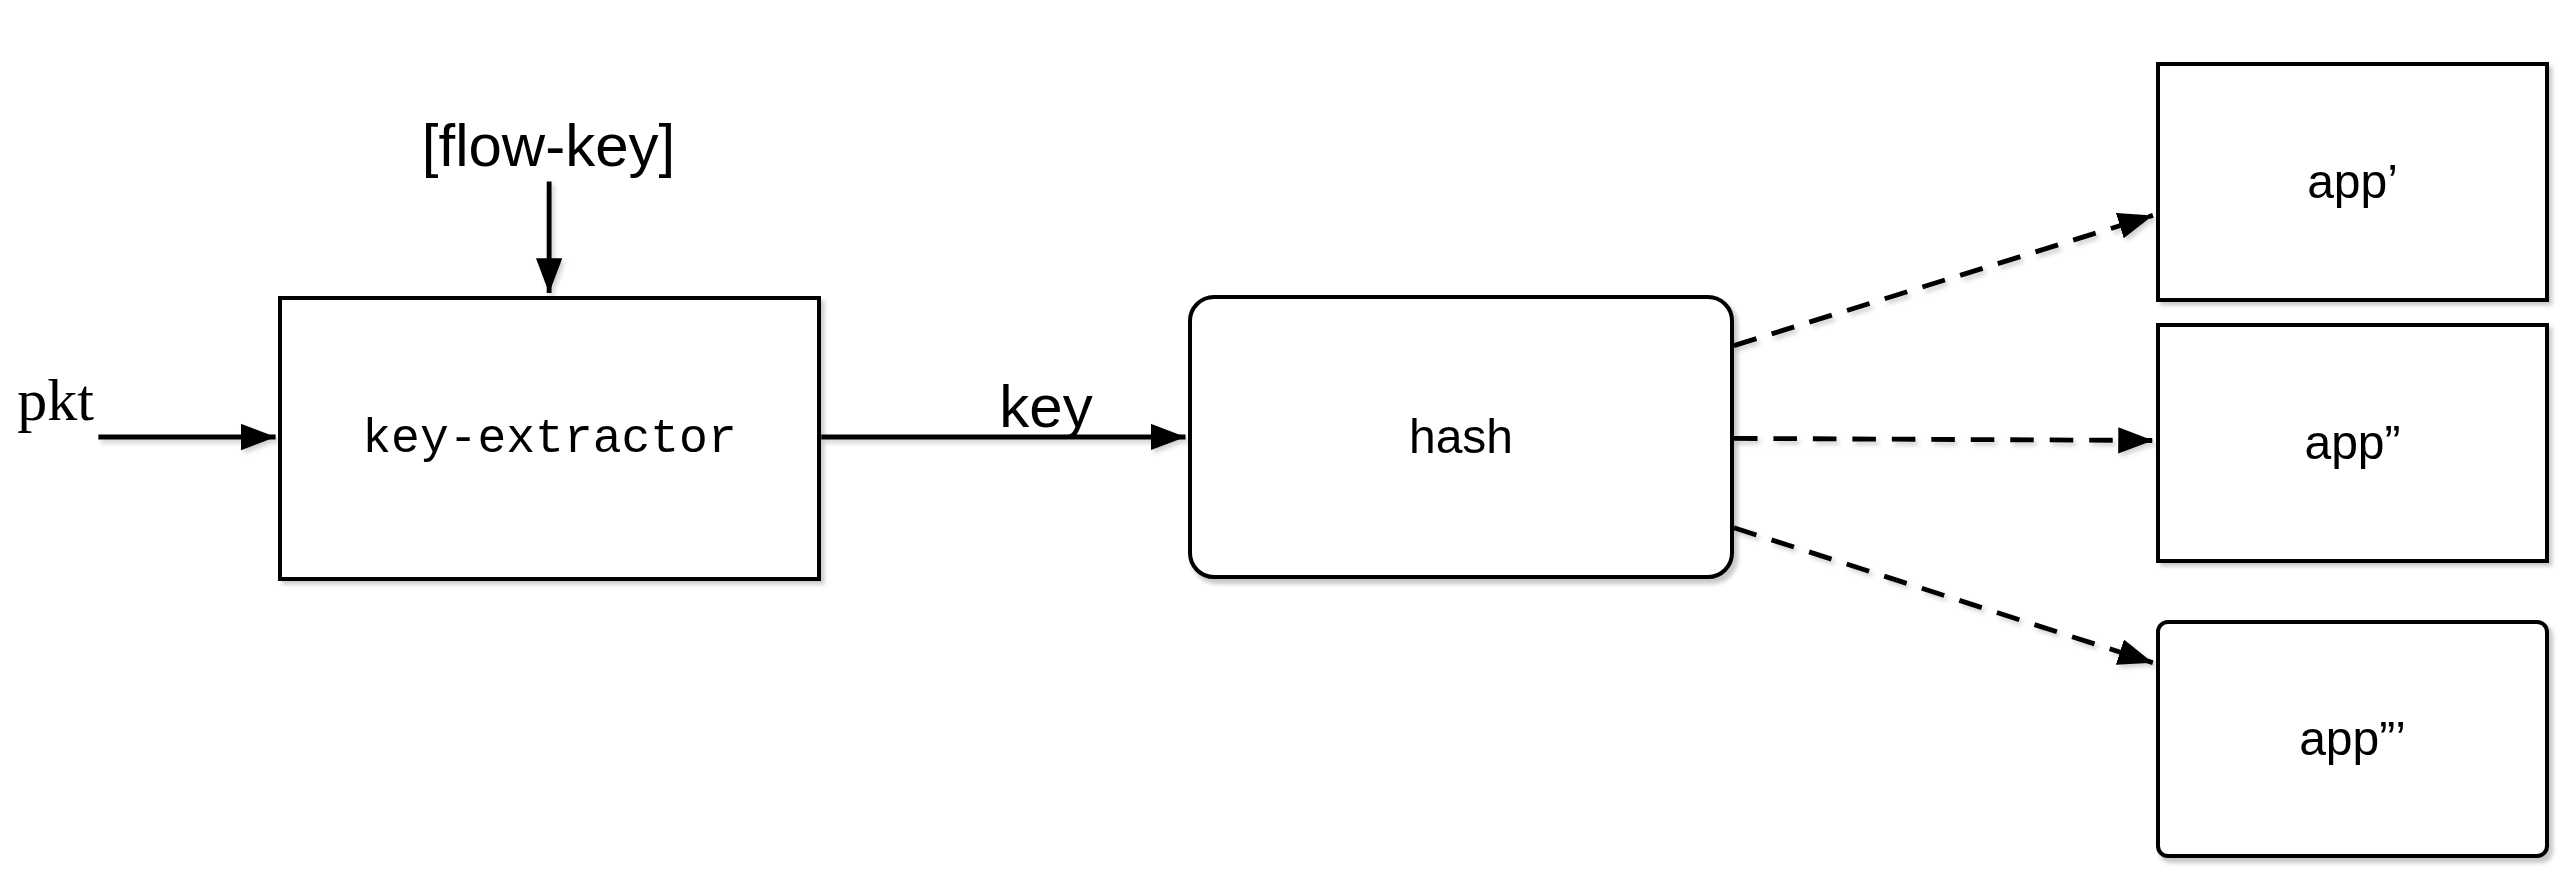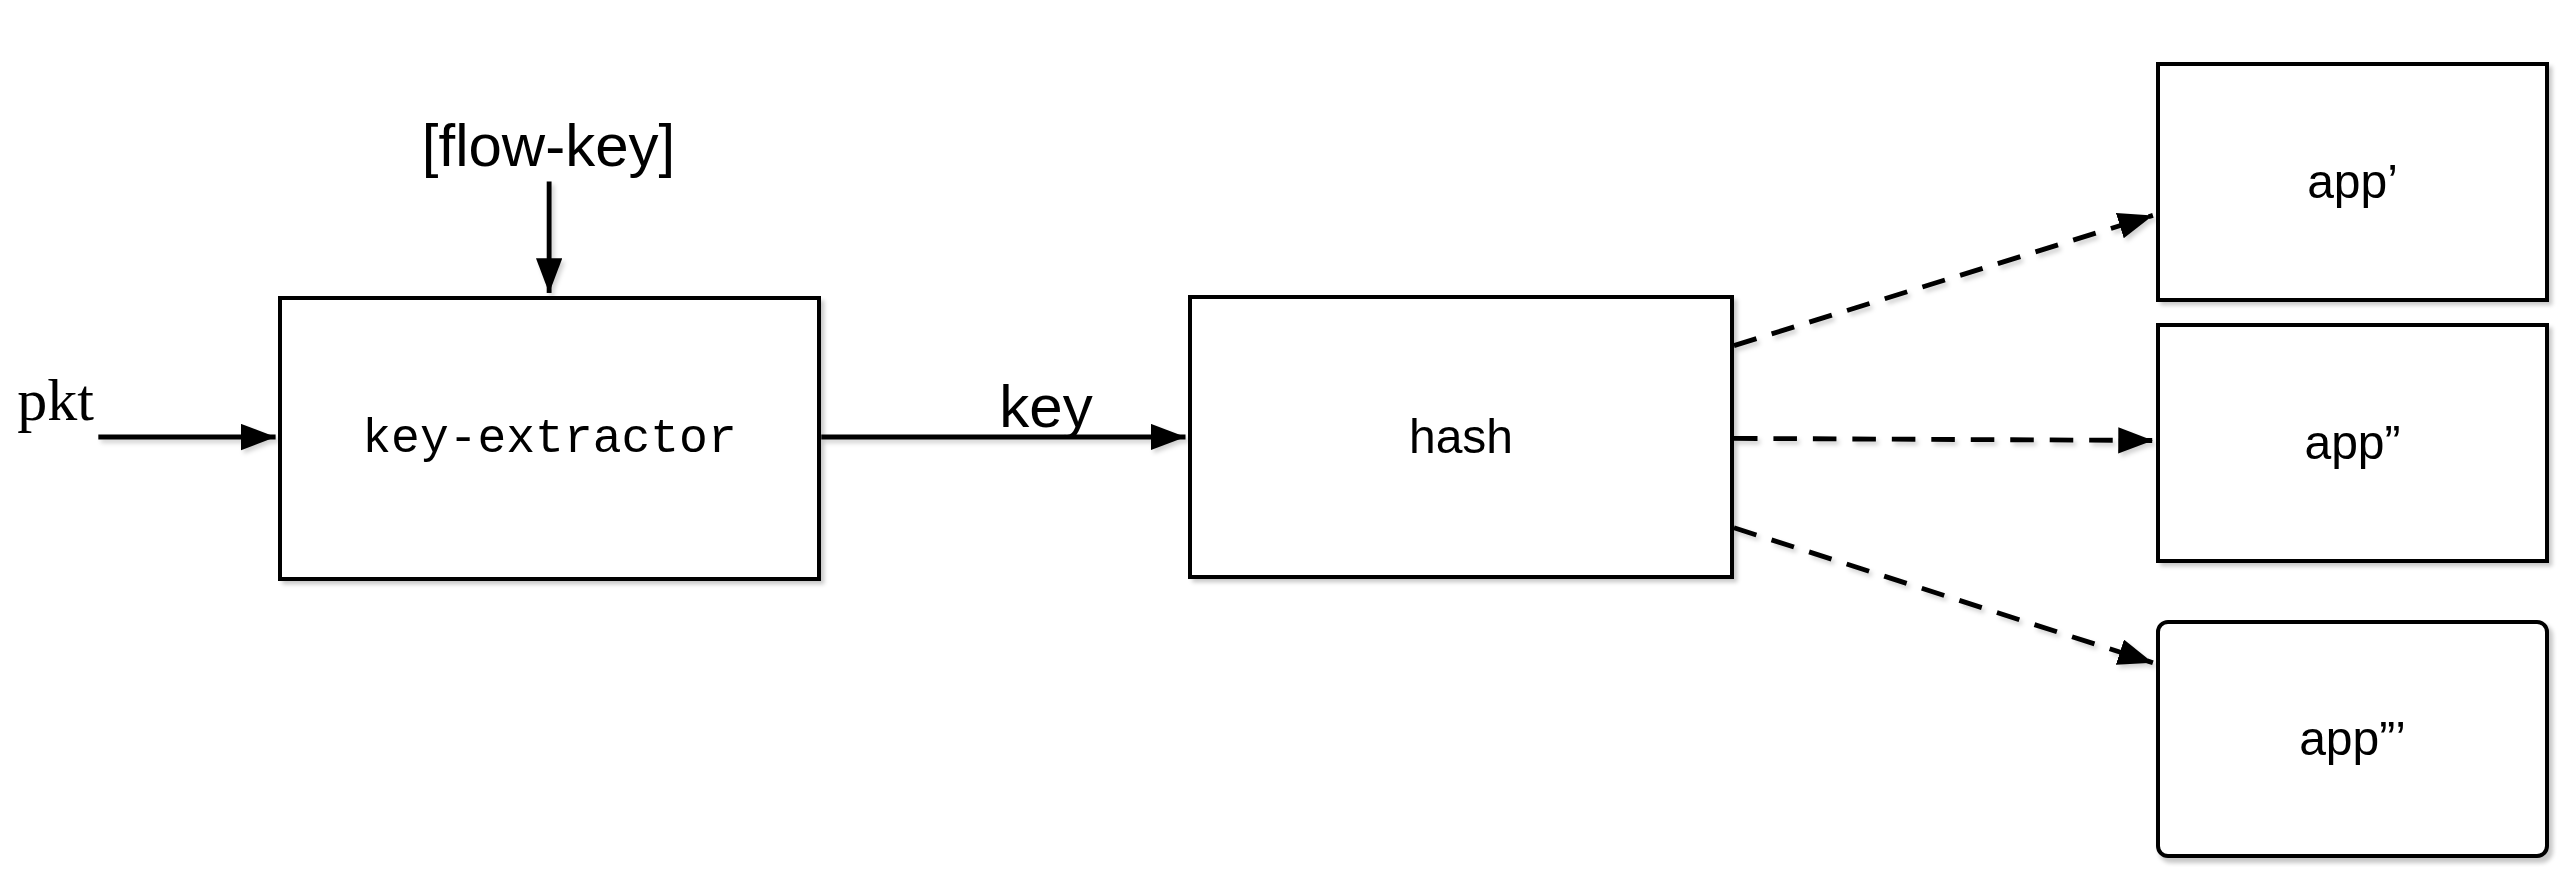--- a/index.html
+++ b/index.html
@@ -30,21 +30,21 @@
     border: 4.8px solid #000000;
     box-shadow: 3.5px 4.2px 4.2px rgba(0, 0, 0, 0.22);
     display: flex;
     align-items: center;
     justify-content: center;
     font-size: 48px;
     line-height: 1;
     white-space: nowrap;
   }
   #node-key-extractor { left: 278px;  top: 296px; width: 543px; height: 285px; font-family: Liberation Mono, monospace; }
-  #node-hash          { left: 1188px; top: 295px; width: 546px; height: 284px; }
+  #node-hash          { left: 1188px; top: 295px; width: 546px; height: 284px; border-radius: 26px; }
   #node-app1          { left: 2156px; top: 21.5px;  width: 393px; height: 240px; margin-top: 40px; }
   #node-app2          { left: 2156px; top: 323px; width: 393px; height: 240px; }
   #node-app3          { left: 2156px; top: 620px; width: 393px; height: 238px; border-radius: 12px; }
   .edge-label {
     position: absolute;
     font-size: 60px;
     line-height: 1;
     text-align: center;
     white-space: nowrap;
   }

